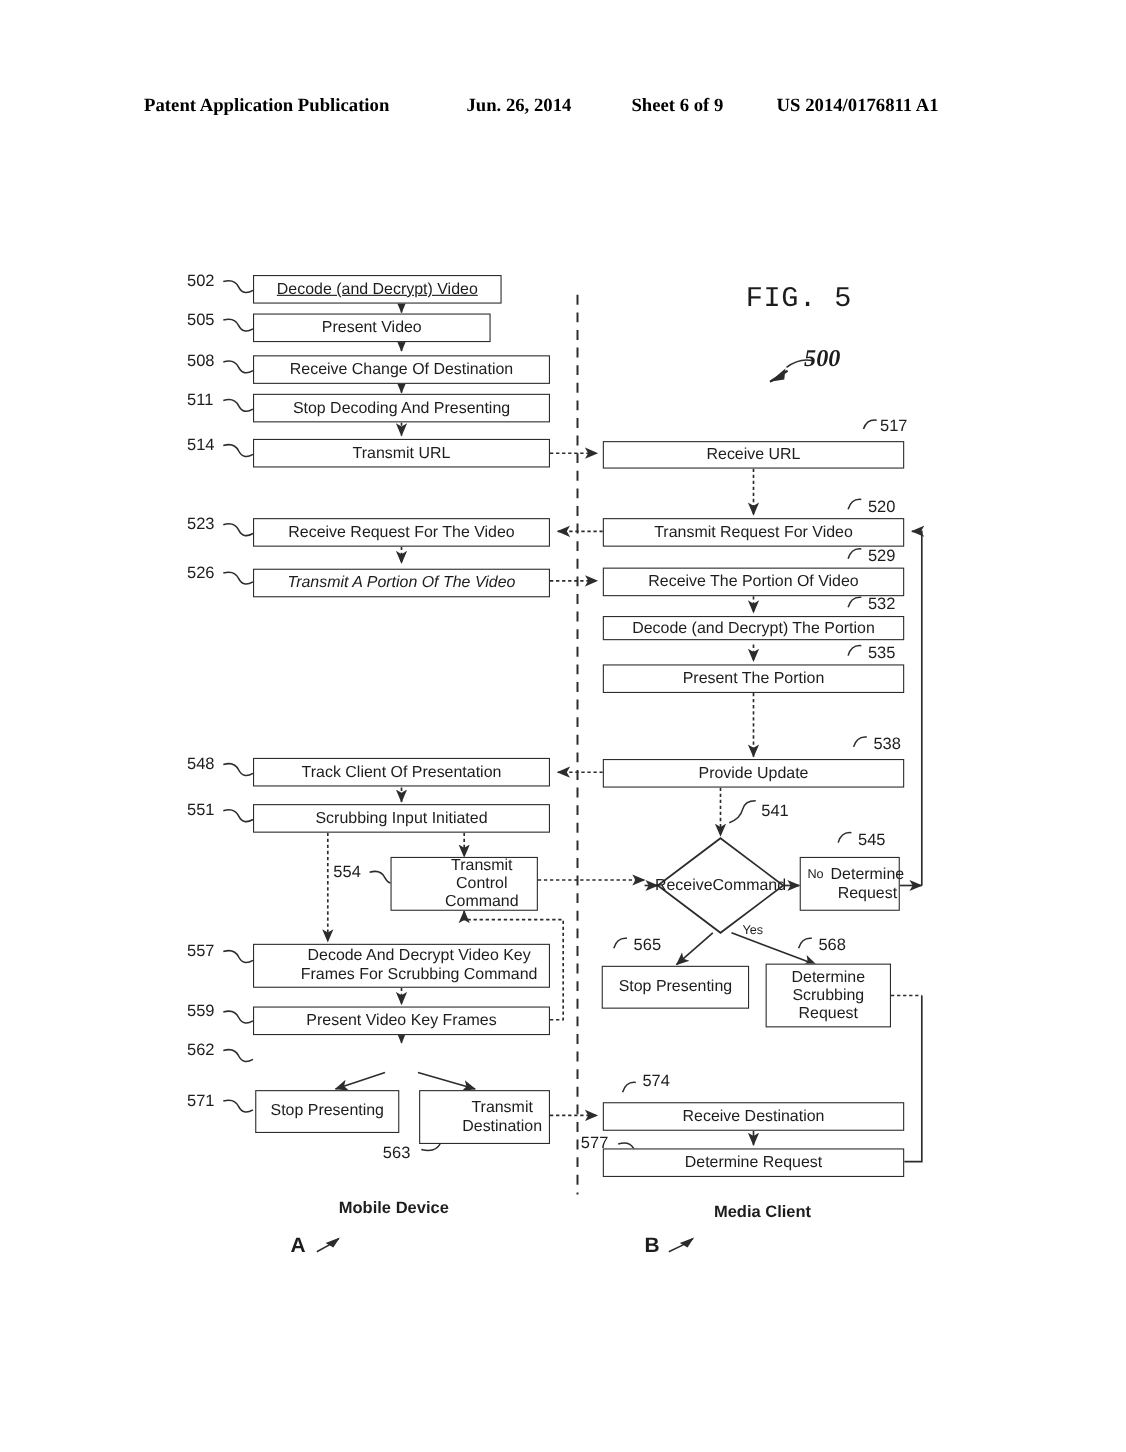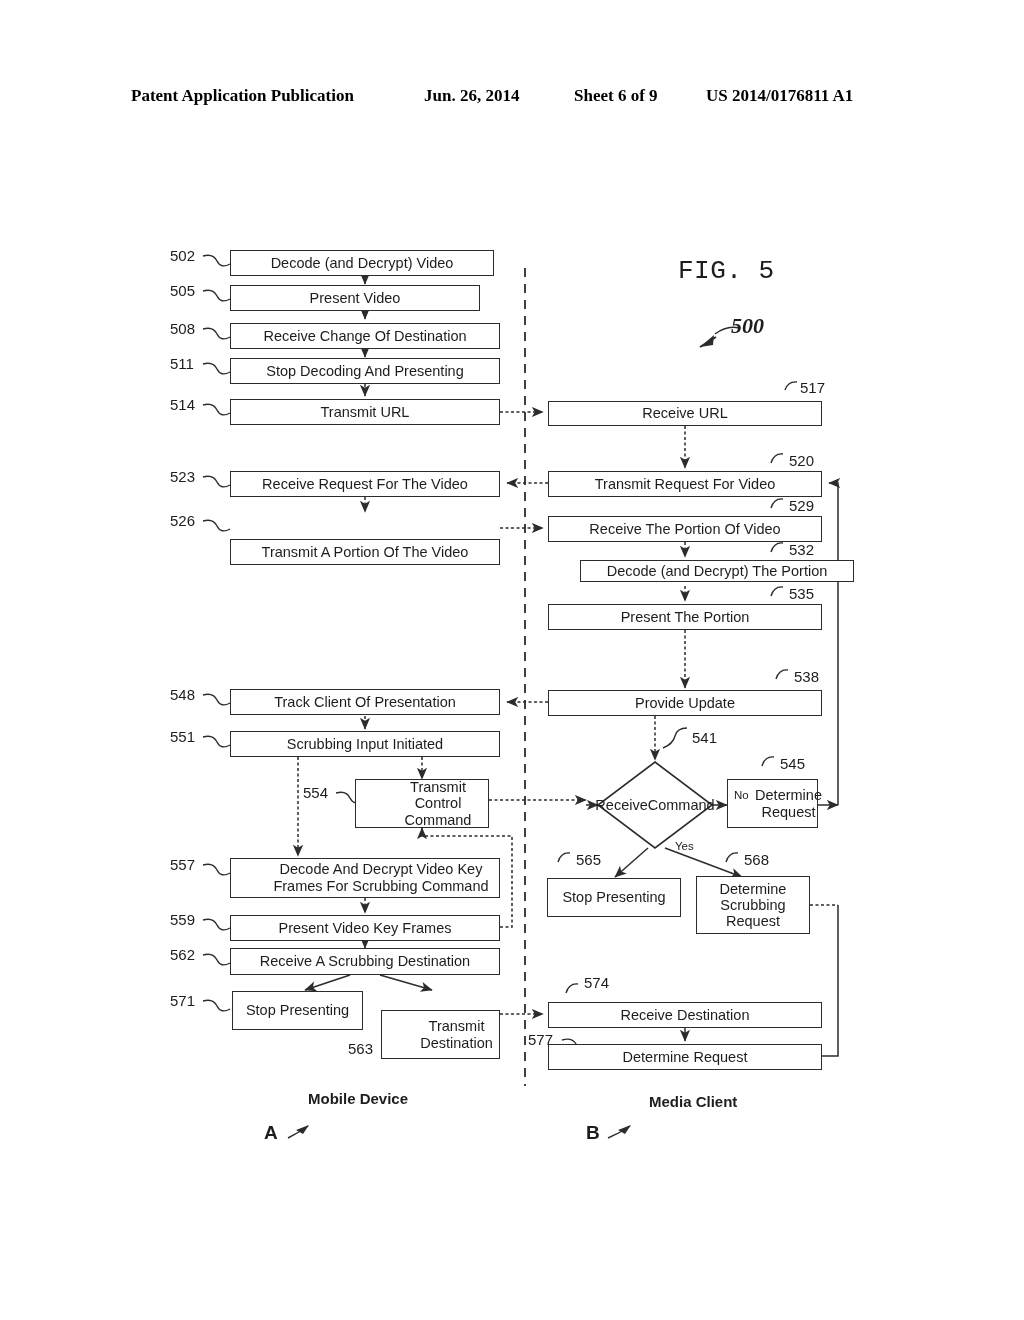--- a/index.html
+++ b/index.html
@@ -162,39 +162,39 @@
       <path d="M288,1138 q10,-5 20,-12"></path>
       <path d="M309,1125 L296,1130 L303,1134 Z" fill="#2c2c2c" stroke="none"></path>
       <path d="M608,1138 q12,-5 22,-12"></path>
       <path d="M631,1125 L618,1130 L625,1134 Z" fill="#2c2c2c" stroke="none"></path>
     </g>
   </svg>
 
   <div class="figlabel" style="left:678px;top:256px;">FIG. 5</div>
   <div class="num500" style="left:731px;top:313px;">500</div>
 
-  <div class="box" style="left:230px;top:250px;width:264px;height:26px;">
+  <div class="box" style="left:230px;top:250px;width:226px;height:26px;text-decoration:underline;">
       <span>Decode (and Decrypt) Video</span>
     </div>
-  <div class="box" style="left:230px;top:285px;width:250px;height:26px;">
+  <div class="box" style="left:230px;top:285px;width:216px;height:26px;">
       <span>Present Video</span>
     </div>
   <div class="box" style="left:230px;top:323px;width:270px;height:26px;">
       <span>Receive Change Of Destination</span>
     </div>
   <div class="box" style="left:230px;top:358px;width:270px;height:26px;">
       <span>Stop Decoding And Presenting</span>
     </div>
   <div class="box" style="left:230px;top:399px;width:270px;height:26px;">
       <span>Transmit URL</span>
     </div>
   <div class="box" style="left:230px;top:471px;width:270px;height:26px;">
       <span>Receive Request For The Video</span>
     </div>
-  <div class="box" style="left:230px;top:539px;width:270px;height:26px;">
+  <div class="box" style="left:230px;top:517px;width:270px;height:26px;font-style:italic;">
       <span>Transmit A Portion Of The Video</span>
     </div>
   <div class="box" style="left:230px;top:689px;width:270px;height:26px;">
       <span>Track Client Of Presentation</span>
     </div>
   <div class="box" style="left:230px;top:731px;width:270px;height:26px;">
       <span>Scrubbing Input Initiated</span>
     </div>
 
   <div class="box two" style="left:355px;top:779px;width:134px;height:49px;flex-direction:column;">
@@ -203,43 +203,40 @@
   </div>
 
   <div class="box two" style="left:230px;top:858px;width:270px;height:40px;flex-direction:column;">
     <span>Decode And Decrypt Video Key</span>
     <span>Frames For Scrubbing Command</span>
   </div>
 
   <div class="box" style="left:230px;top:915px;width:270px;height:26px;">
       <span>Present Video Key Frames</span>
     </div>
-  <div class="box" style="left:230px;top:948px;width:270px;height:27px;">
-      <span>Receive A Scrubbing Destination</span>
-    </div>
 
   <div class="box" style="left:232px;top:991px;width:131px;height:39px;">
       <span>Stop Presenting</span>
     </div>
 
-  <div class="box two" style="left:381px;top:991px;width:119px;height:49px;flex-direction:column;margin-top:19px;">
+  <div class="box two" style="left:381px;top:991px;width:119px;height:49px;flex-direction:column;">
     <span>Transmit</span>
     <span>Destination</span>
   </div>
 
   <div class="box" style="left:548px;top:401px;width:274px;height:25px;">
       <span>Receive URL</span>
     </div>
   <div class="box" style="left:548px;top:471px;width:274px;height:26px;">
       <span>Transmit Request For Video</span>
     </div>
   <div class="box" style="left:548px;top:516px;width:274px;height:26px;">
       <span>Receive The Portion Of Video</span>
     </div>
-  <div class="box" style="left:580px;top:560px;width:274px;height:22px;">
+  <div class="box" style="left:548px;top:560px;width:274px;height:22px;">
       <span>Decode (and Decrypt) The Portion</span>
     </div>
   <div class="box" style="left:548px;top:604px;width:274px;height:26px;">
       <span>Present The Portion</span>
     </div>
   <div class="box" style="left:548px;top:690px;width:274px;height:26px;">
       <span>Provide Update</span>
     </div>
 
   <div class="diamond" style="left:598px;top:762px;width:114px;height:86px;">

